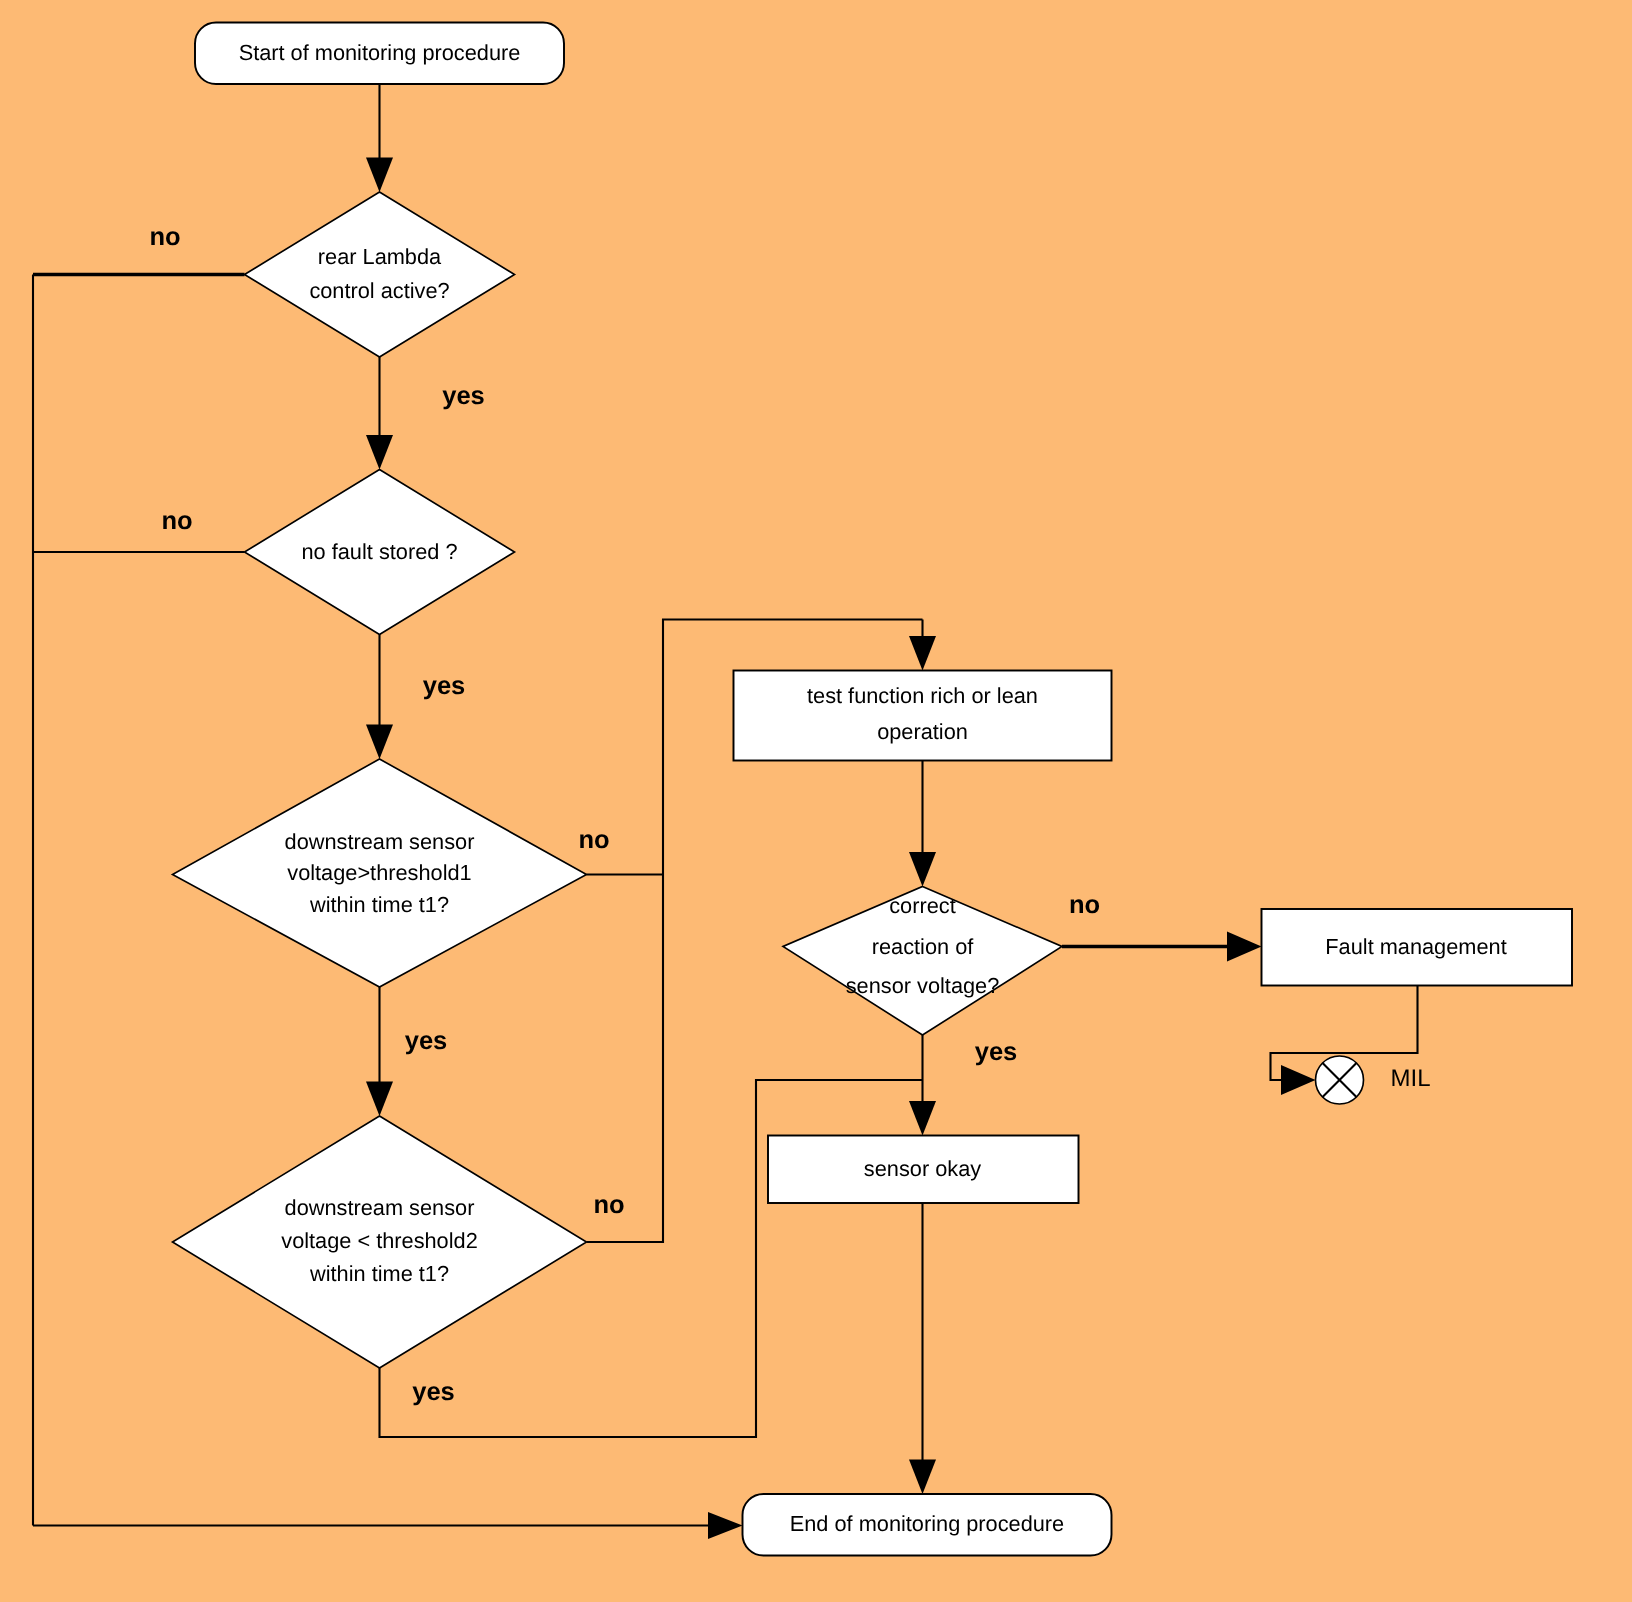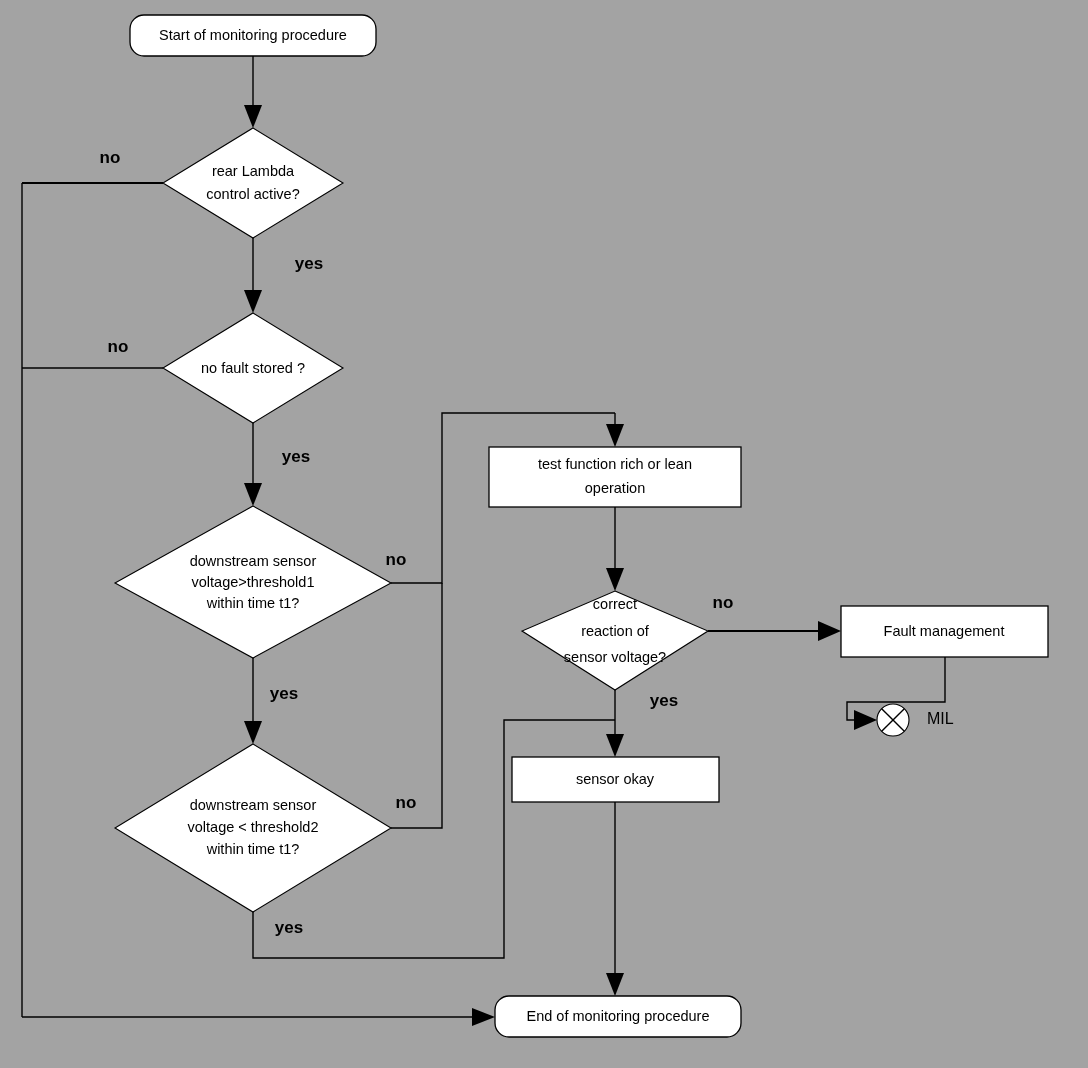--- a/index.html
+++ b/index.html
@@ -4,21 +4,21 @@
 <style>
   html, body {
     margin: 0;
     padding: 0;
     background: #ffffff;
   }
   #canvas {
     position: relative;
     width: 1088px;
     height: 1068px;
-    background: #a3a3a3;
+    background: #fdba74;
     font-family: "Liberation Sans", sans-serif;
   }
   svg#flow {
     display: block;
     width: 1088px;
     height: 1068px;
   }
   .shape-stroke {
     fill: #ffffff;
     stroke: #000000;

